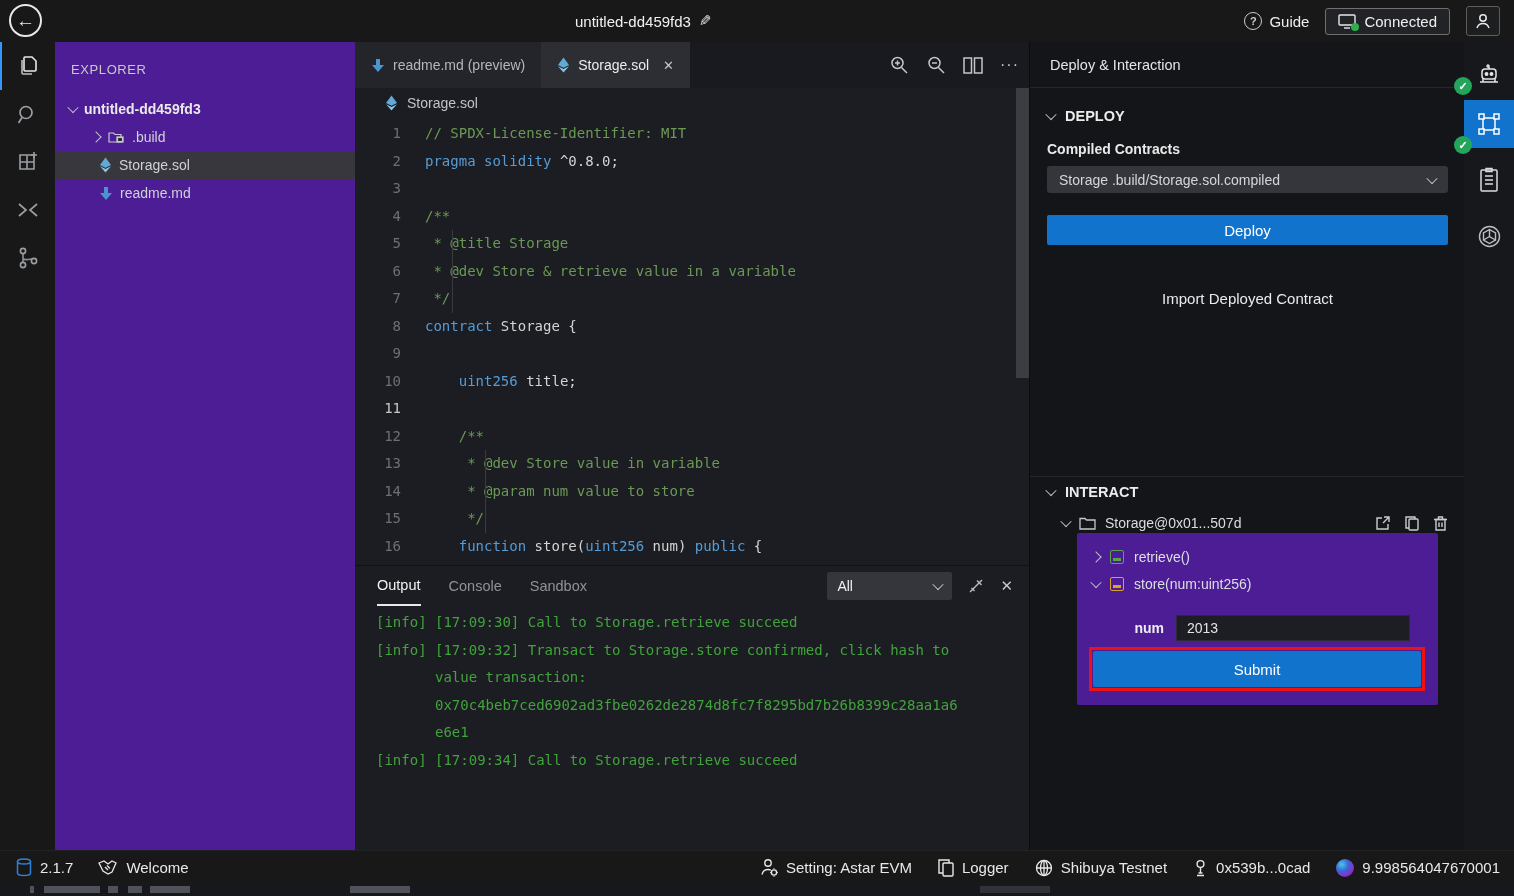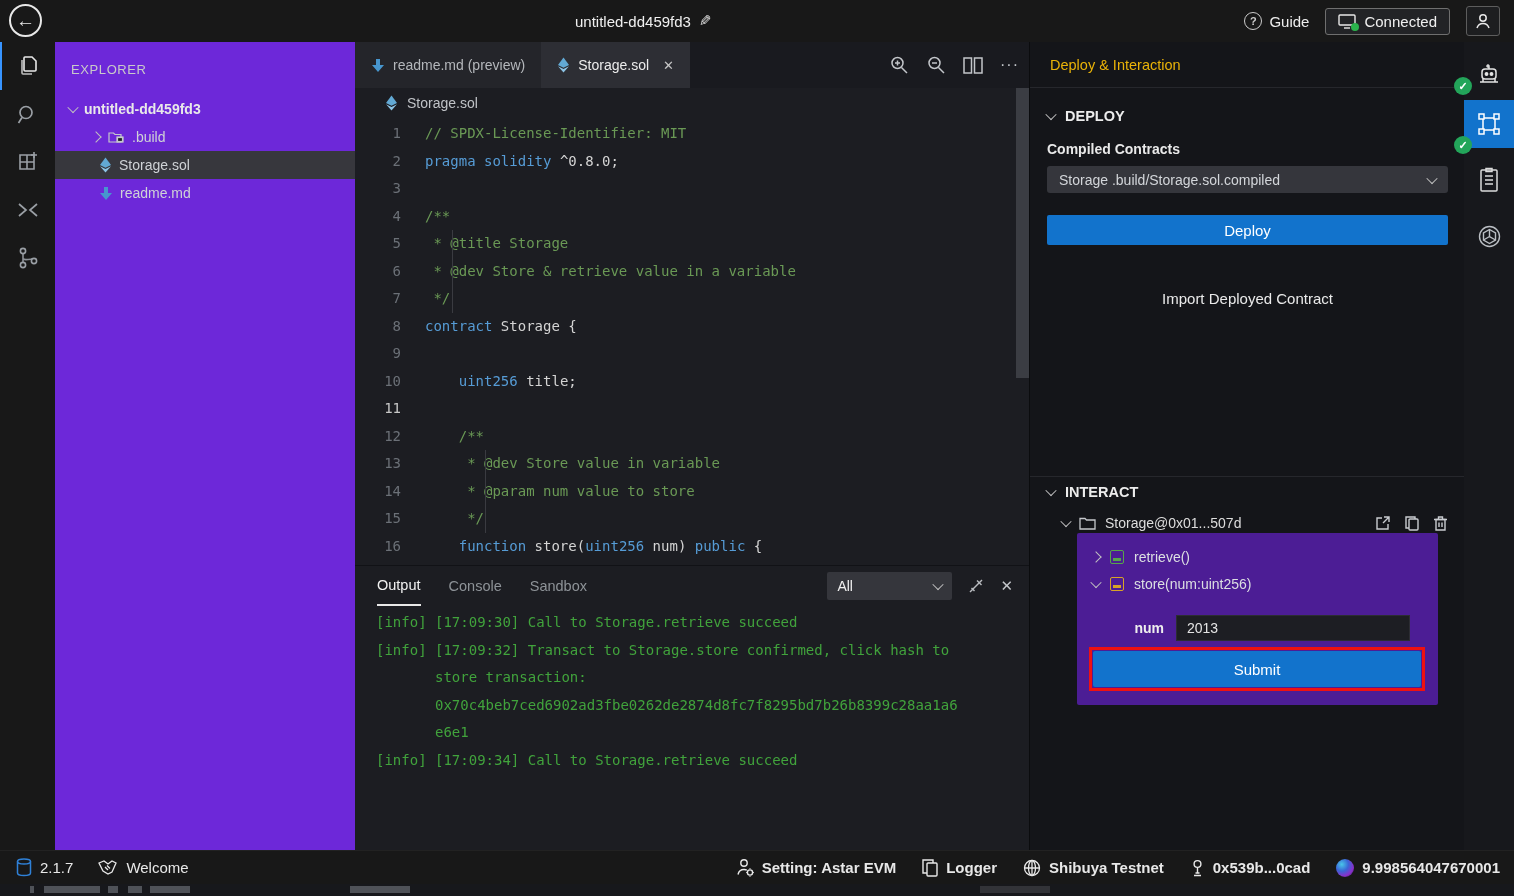--- a/index.html
+++ b/index.html
@@ -29,21 +29,21 @@
     align-items:center; justify-content:center; cursor:pointer; background:#1d1e20; }
 
   
   .actbar { position:absolute; left:0; top:42px; width:55px; height:808px; background:#181818; }
   .act-item { width:55px; height:48px; display:flex; align-items:center; justify-content:center; cursor:pointer; position:relative; }
   .act-item.active { border-left:2px solid #3794ff; }
   .act-item svg { stroke:#9a9fa5; }
   .act-item.active svg { stroke:#e8e8e8; }
 
   
-  .explorer { position:absolute; left:55px; top:42px; width:300px; height:808px; background:#6d28d9; }
+  .explorer { position:absolute; left:55px; top:42px; width:300px; height:808px; background:#4c1d95; }
   .exp-header { padding:20px 0 0 16px; font-size:13px; letter-spacing:0.6px; color:#c9c9c9; }
   .tree { margin-top:18px; }
   .trow { height:28px; display:flex; align-items:center; cursor:pointer; color:#cfd2d6; }
   .trow.sel { background:#37373d; }
   .trow .lbl { margin-left:7px; }
   .root-lbl { font-weight:bold; color:#e9e9e9; }
   .cv { width:8px; height:8px; border-right:1.6px solid #c0c0c0; border-bottom:1.6px solid #c0c0c0; display:inline-block; }
   .cv.down { transform:rotate(45deg) translate(-1px,-1px); }
   .cv.right { transform:rotate(-45deg); }
 
@@ -72,21 +72,21 @@
   .op-tab { color:#8e9398; font-size:14.5px; cursor:pointer; height:40px; display:flex; align-items:center; }
   .op-tab.active { color:#f2f2f2; border-bottom:2px solid #e8e8e8; }
   .op-ctrl { margin-left:auto; display:flex; align-items:center; gap:15px; }
   .filter { width:125px; height:28px; background:#35363c; border-radius:2px; display:flex; align-items:center;
     justify-content:space-between; padding:0 10px; color:#f0f0f0; cursor:pointer; }
   .logs { padding:3px 0 0 21px; font-family:"DejaVu Sans Mono", monospace; font-size:14px; line-height:27.5px; }
   .log-line { white-space:pre; }
 
   
   .rpanel { position:absolute; left:1029px; top:42px; width:435px; height:808px; background:#141519; border-left:1px solid #0b0c0e; }
-  .rp-header { height:46px; display:flex; align-items:center; padding-left:20px; color:#eab308; font-size:14.5px; border-bottom:1px solid #26272c; }
+  .rp-header { height:46px; display:flex; align-items:center; padding-left:20px; color:#e5e5e5; font-size:14.5px; border-bottom:1px solid #26272c; }
   .sec-head { display:flex; align-items:center; gap:10px; font-weight:bold; color:#ececec; cursor:pointer; font-size:14.5px; }
   .deploy-sec { padding:20px 16px 0 17px; }
   .lbl-bold { font-weight:bold; color:#e9e9e9; margin-top:17px; }
   .cselect { margin-top:9px; height:27px; background:#35363c; border-radius:3px; display:flex; align-items:center;
     justify-content:space-between; padding:0 12px; color:#d3d6da; cursor:pointer; }
   .btn-blue { background:#1273cc; color:#ffffff; border:none; width:100%; height:30px; border-radius:2px;
     font-size:15px; font-family:"Liberation Sans", sans-serif; cursor:pointer; }
   .deploy-btn-wrap { margin-top:22px; }
   .import-link { margin-top:45px; text-align:center; color:#eaeaea; font-size:15px; cursor:pointer; }
   .rp-divider { position:absolute; left:0; top:434px; width:435px; border-top:1px solid #26272c; }
@@ -112,21 +112,21 @@
   .ractbar { position:absolute; left:1464px; top:42px; width:50px; height:808px; background:#17181c; }
   .ract-item { width:50px; height:48px; display:flex; align-items:center; justify-content:center; cursor:pointer; }
   .ract-item.active { background:#1273cc; }
   .badge { position:absolute; width:18px; height:18px; border-radius:50%; background:#23a55a; color:#ffffff;
     font-size:11px; display:flex; align-items:center; justify-content:center; font-weight:bold; }
   .badge1 { left:-10px; top:35px; } .badge2 { left:-10px; top:94px; }
 
   
   .statusbar { position:absolute; left:0; top:850px; width:1514px; height:34px; background:#181818; border-top:1px solid #222222; display:flex; align-items:center; font-size:15px; color:#e8e8e8; }
   .sb-left { display:flex; align-items:center; gap:24px; padding-left:16px; }
-  .sb-right { margin-left:auto; display:flex; align-items:center; gap:26px; padding-right:14px;font-weight:bold; }
+  .sb-right { margin-left:auto; display:flex; align-items:center; gap:26px; padding-right:14px; }
   .sb-item { display:flex; align-items:center; gap:8px; cursor:pointer; }
   .sb-item.plain { cursor:default; }
   .astar-ball { width:18px; height:18px; border-radius:50%; background:radial-gradient(circle at 32% 30%, #49c6e8 0%, #3a66d6 38%, #8a2fc9 68%, #101a3a 100%); }
 
   .cutoff { position:absolute; left:0; top:884px; width:1514px; height:12px; background:#17181c; overflow:hidden; }
   .cutoff .m { position:absolute; top:2px; height:7px; background:#63666c; opacity:0.75; }
 </style>
 </head>
 <body>
 
@@ -356,21 +356,21 @@
             <path d="M3 15 L15 3"></path>
               <path d="M10 3.5l4.5 4.5"></path>
               <path d="M4.5 11l3 3"></path>
           </svg>
           <span style="color:#c3c6ca; font-size:15px; cursor:pointer;">✕</span>
         </div>
       </div>
       <div class="logs" id="logs">
           <div class="log-line" style="color: rgb(65, 163, 60);">[info] [17:09:30] Call to Storage.retrieve succeed</div>
           <div class="log-line" style="color: rgb(65, 163, 60);">[info] [17:09:32] Transact to Storage.store confirmed, click hash to</div>
-          <div class="log-line" style="color: rgb(65, 163, 60);">       store transaction:</div>
+          <div class="log-line" style="color: rgb(65, 163, 60);">       value transaction:</div>
           <div class="log-line" style="color: rgb(65, 163, 60);">       0x70c4beb7ced6902ad3fbe0262de2874d8fc7f8295bd7b26b8399c28aa1a6</div>
           <div class="log-line" style="color: rgb(65, 163, 60);">       e6e1</div>
           <div class="log-line" style="color: rgb(65, 163, 60);">[info] [17:09:34] Call to Storage.retrieve succeed</div>
         </div>
     </div>
   </div>
 
   <div class="rpanel">
     <div class="rp-header">Deploy &amp; Interaction</div>
 

